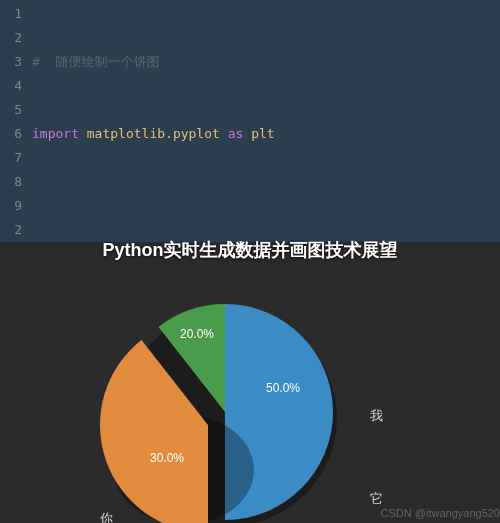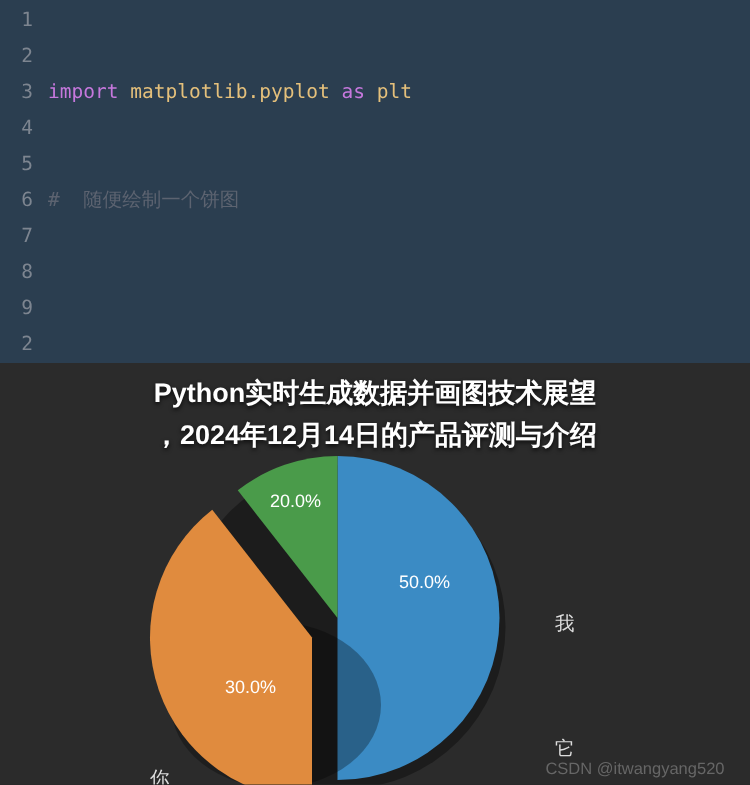--- a/index.html
+++ b/index.html
@@ -5,46 +5,46 @@
 *{margin:0;padding:0;box-sizing:border-box}
 body{width:500px;height:523px;background:#2b2b2b;font-family:'Consolas','Monaco',monospace;font-size:13px;overflow:hidden;position:relative}
 .code-area{display:flex;background:#2b3e50;height:242px}
 .gutter{width:28px;background:#2b3e50;color:#7d8590;text-align:right;padding:2px 6px 2px 2px;font-size:13px;line-height:24px;user-select:none}
 .gutter div{height:24px}
 .code{flex:1;padding:2px 0;line-height:24px;color:#abb2bf;white-space:pre;overflow:hidden}
 .code .line{height:24px;padding-left:4px}
 .c-comment{color:#5c6370}
 .c-keyword{color:#c678dd}
 .c-module{color:#e5c07b}
-.overlay-title{position:absolute;top:248px;left:50%;transform:translateX(-50%);width:420px;text-align:center;color:#fff;font-family:'Microsoft YaHei','PingFang SC',sans-serif;font-weight:bold;font-size:18px;line-height:28px;text-shadow:0 1px 3px rgba(0,0,0,0.8);z-index:10}
+.overlay-title{position:absolute;top:236px;left:50%;transform:translateX(-50%);width:420px;text-align:center;color:#fff;font-family:'Microsoft YaHei','PingFang SC',sans-serif;font-weight:bold;font-size:18px;line-height:28px;text-shadow:0 1px 3px rgba(0,0,0,0.8);z-index:10}
 .chart-area{position:absolute;top:242px;left:0;width:500px;height:281px;background:#2b2b2b}
 .pie{position:absolute;left:95px;top:40px;width:260px;height:260px}
-.watermark{position:absolute;bottom:4px;right:17px;color:#666;font-size:11px;font-family:sans-serif}
+.watermark{position:absolute;bottom:4px;right:0;color:#666;font-size:11px;font-family:sans-serif}
 .pie-label{position:absolute;color:#ddd;font-size:13px;font-family:sans-serif}
 .pie-pct{fill:#fff;font-size:12px;font-family:sans-serif;text-anchor:middle}
 </style>
 </head>
 <body>
 
 <div class="code-area">
   <div class="gutter">
     <div>1</div>
     <div>2</div>
     <div>3</div>
     <div>4</div>
     <div>5</div>
     <div>6</div>
     <div>7</div>
     <div>8</div>
     <div>9</div>
     <div>2</div>
   </div>
   <div class="code">
+    <div class="line"><span class="c-comment">#  随便绘制一个饼图</span></div>
     <div class="line"><span class="c-keyword">import</span> <span class="c-module">matplotlib.pyplot</span> <span class="c-keyword">as</span> <span class="c-module">plt</span></div>
-    <div class="line"><span class="c-comment">#  随便绘制一个饼图</span></div>
     <div class="line"></div>
     
     
     
     
     
     
     
   </div>
 </div>
@@ -67,14 +67,13 @@
     <text x="102" y="56" class="pie-pct">20.0%</text>
   </svg>
   <div class="pie-label" style="left:370px;top:165px">我</div>
   <div class="pie-label" style="left:100px;top:268px">你</div>
   <div class="pie-label" style="left:370px;top:248px">它</div>
   <div class="watermark">CSDN @itwangyang520</div>
 </div>
 
 <div class="overlay-title">
   <span>Python实时生成数据并画图技术展望</span><br>
-  <span>，2024年12月14日的产品评测与介绍</span>
 </div>
 
 </body></html>

